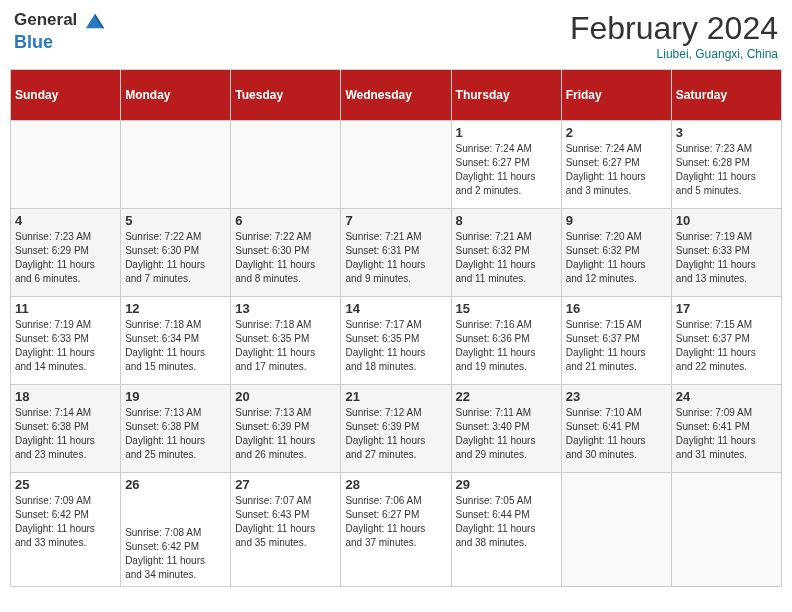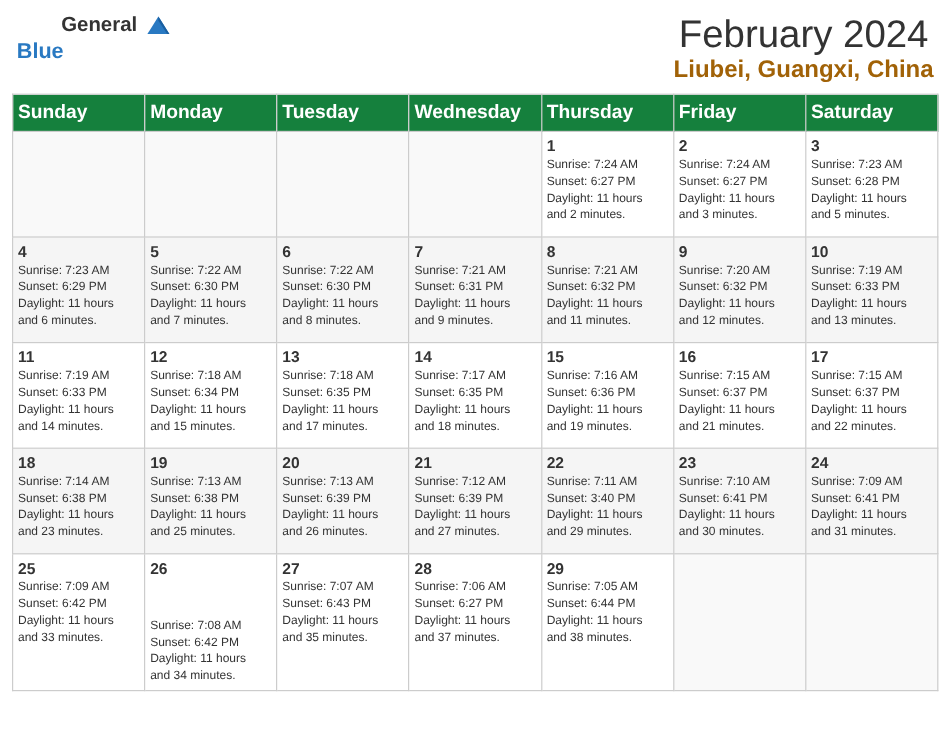--- a/index.html
+++ b/index.html
@@ -21,43 +21,42 @@
       display: flex;
       align-items: center;
       gap: 2px;
     }
     .logo-icon {
       width: 22px;
       height: 22px;
       margin-left: 2px;
     }
     .title-block {
-      text-align: center;
+      text-align: right;
     }
     .month-year {
       font-size: 32px;
       font-weight: normal;
       color: #333;
     }
     .location {
-      font-size: 20px;
-      color: #a16207;
-      font-weight: bold;
+      font-size: 12px;
+      color: #0f766e;
     }
     .calendar {
       width: 100%;
       border-collapse: collapse;
       border: 1px solid #ccc;
     }
     .calendar th {
-      background-color: #15803d;
+      background-color: #b91c1c;
       color: #fff;
-      font-size: 16px;
+      font-size: 12px;
       font-weight: bold;
-      padding: 6px 4px;
+      padding: 18px 4px;
       text-align: left;
       border: 1px solid #ccc;
     }
     .calendar td {
       vertical-align: top;
       border: 1px solid #ccc;
       padding: 4px;
       width: calc(100% / 7);
       height: 88px;
       font-size: 10.5px;
@@ -83,21 +82,21 @@
     }
   </style>
 </head>
 <body>
 
 <div class="header">
   <div class="logo">
     <div>
       <div style="display:flex;align-items:center;">
         <div>
-          <div style="font-size:17px;font-weight:bold;color:#333;line-height:1.15;margin-left:37px;">General
+          <div style="font-size:17px;font-weight:bold;color:#333;line-height:1.15;">General
             <svg class="logo-icon" viewBox="0 0 24 20" style="display:inline-block;vertical-align:middle;margin-left:2px;">
               <polygon points="2,18 12,2 22,18" fill="#2979c2"></polygon>
               <polygon points="12,6 20,18 22,18 12,2" fill="#1a5fa0"></polygon>
             </svg>
           </div>
           <div style="font-size:18px;font-weight:bold;color:#2979c2;line-height:1.15;">Blue</div>
         </div>
       </div>
     </div>
   </div>

